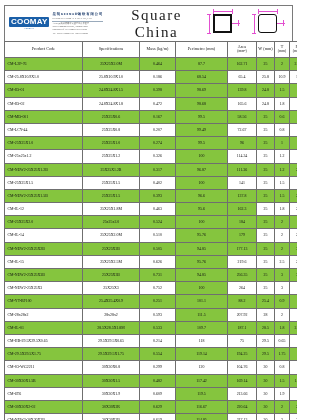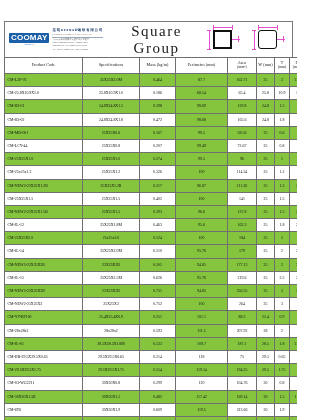--- a/index.html
+++ b/index.html
@@ -23,21 +23,20 @@
 
   
   .header {
     display: flex;
     align-items: center;
     border: 1px solid #7a7a7a;
     border-bottom: none;
     height: 36px;
     box-sizing: border-box;
     background: #ffffff;
-    margin-top: 16px;
   }
   .logo-block {
     display: flex;
     align-items: center;
     padding-left: 4px;
     width: 108px;
     box-sizing: border-box;
     flex: 0 0 auto;
   }
   .logo-mark {
@@ -213,21 +212,21 @@
         <div class="logo-cn">昆明коомай钢铁有限公司</div>
         <div class="logo-en">KUNMING COOMAY STEEL CO.,LTD</div>
         <div class="logo-rule"></div>
         <div class="logo-line">ADD: 云南省昆明市官渡区经济开发区</div>
         <div class="logo-line">Web: Kunming Province, Yunnan China</div>
         <div class="logo-line">Subsidiary of Co. Coomay Steel Group</div>
         <div class="logo-line">Tel: +86 871 68888    Fax: +86 871 68888</div>
       </div>
     </div>
 
-    <div class="title">Square Group</div>
+    <div class="title">Square China</div>
 
     <div class="figures">
 
       <div class="fig">
         <div class="tube-outer"></div>
         <div class="dim h" style="left:9px;  top:2px;  width:19px;"></div>
         <div class="tick" style="left:9px;  top:0px;  height:5px;"></div>
         <div class="tick" style="left:28px; top:0px;  height:5px;"></div>
         <div class="dim v" style="left:5px;  top:5px;  height:19px;"></div>
         <div class="tick h" style="left:3px;  top:5px;"></div>

